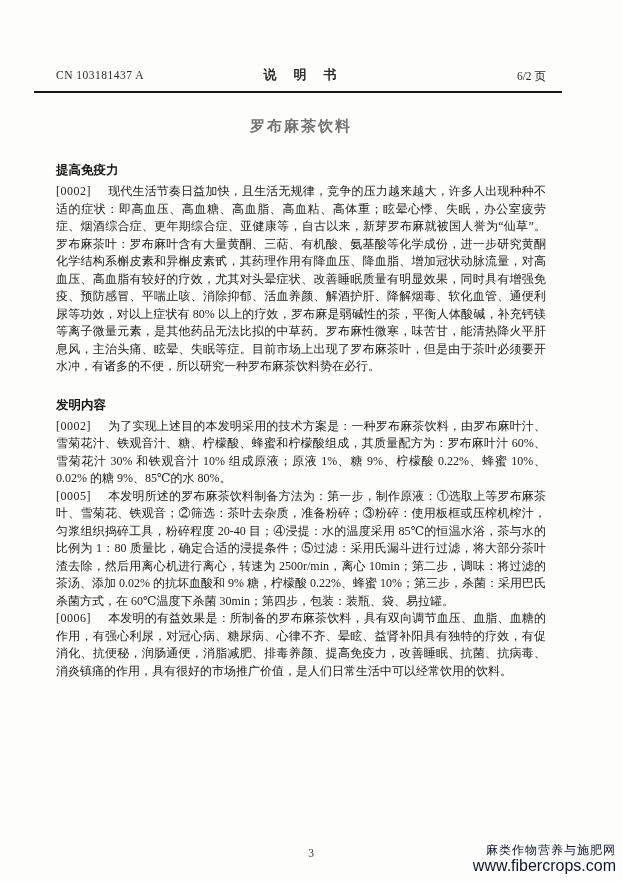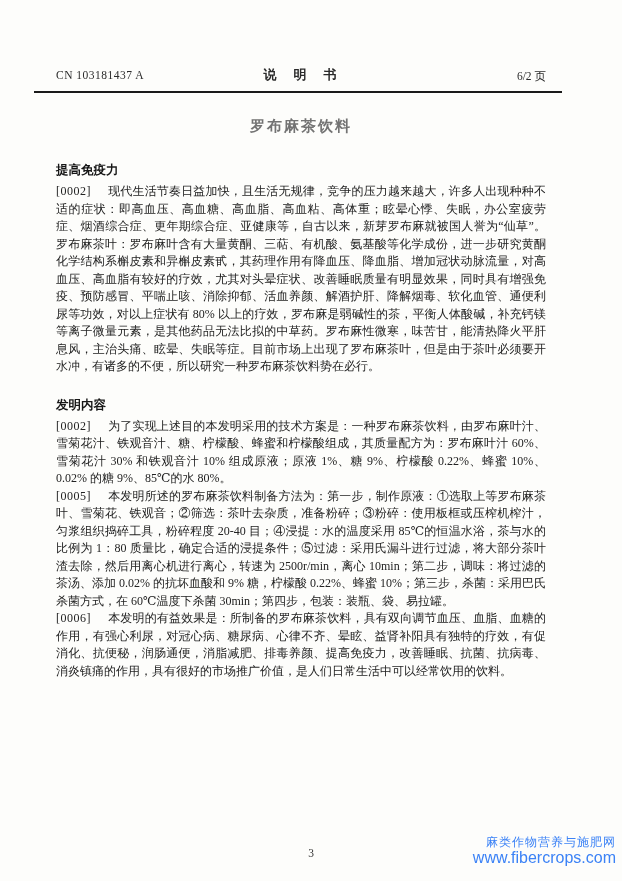--- a/index.html
+++ b/index.html
@@ -75,23 +75,23 @@
   .page-num {
     position: absolute;
     left: 0; right: 0;
     bottom: 22px;
     text-align: center;
     font-size: 11.5px;
     color: #333;
   }
   .watermark {
     position: absolute;
-    right: 6px; bottom: 16px;
+    right: 6px; bottom: 8px;
     text-align: right;
-    color: #3b82f6;
+    color: #0f172a;
     line-height: 15px;
     font-family: "Liberation Sans", "DejaVu Sans", sans-serif;
     margin-top: 48px;
   }
   .wm-l1 { font-size: 12px; letter-spacing: 1px; }
   .wm-l2 { font-size: 16px; }
 </style>
 </head>
 <body>
 

